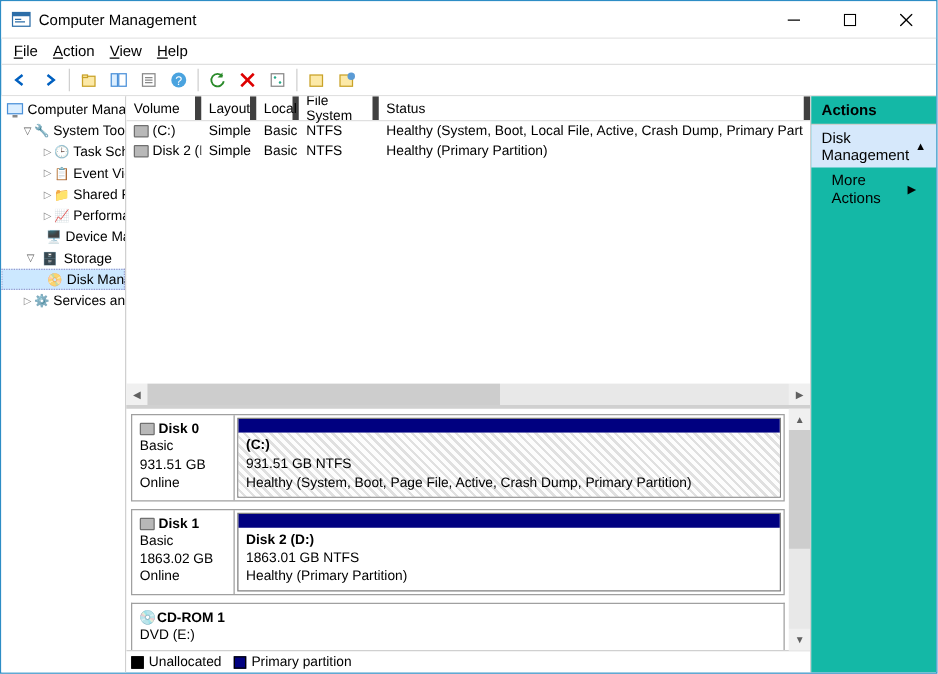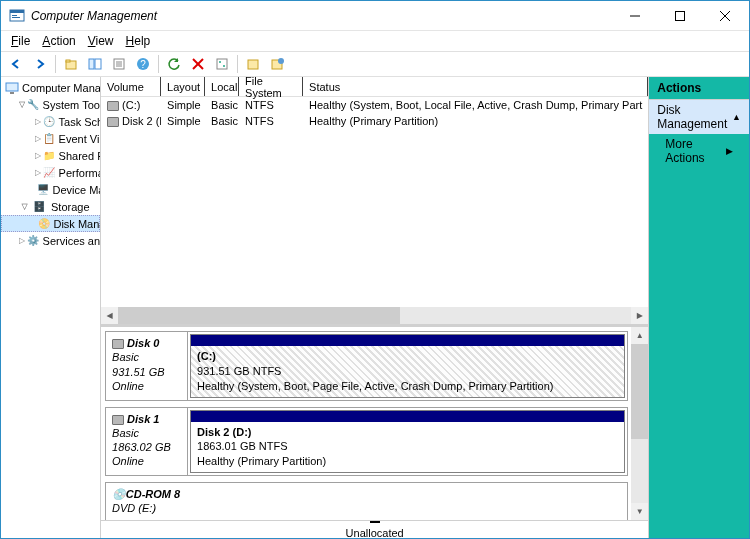--- a/index.html
+++ b/index.html
@@ -1,19 +1,19 @@
 <!DOCTYPE html>
 <html><head>
 <meta charset="utf-8">
 <style>
 * { box-sizing: border-box; margin: 0; padding: 0; }
 body { font-family: "Segoe UI", Tahoma, sans-serif; font-size: 11px; background: #fff; width: 750px; height: 539px; overflow: hidden; border: 1px solid #2d8dc5; }
 .titlebar { height: 30px; background: #fff; display: flex; align-items: center; padding: 0 2px 0 8px; border-bottom: 1px solid #e5e5e5; }
 .titlebar .icon-app { width: 16px; height: 16px; margin-right: 6px; display: inline-flex; align-items: center; justify-content: center; }
-.titlebar .title { flex: 1; font-size: 12px; color: #000; font-style: italic; }
+.titlebar .title { flex: 1; font-size: 12px; color: #000; }
 .winbtn { width: 45px; height: 28px; display: flex; align-items: center; justify-content: center; font-family: Arial; cursor: default; }
 
 .menubar { height: 20px; display: flex; align-items: center; padding: 0 4px; font-size: 12px; }
 .menubar span { padding: 2px 6px; cursor: default; }
 .menubar span u { text-decoration: underline; }
 
 .toolbar { height: 26px; border-top: 1px solid #e0e0e0; border-bottom: 1px solid #e0e0e0; display: flex; align-items: center; padding: 0 4px; gap: 2px; }
 .tbtn { width: 22px; height: 22px; display: flex; align-items: center; justify-content: center; border: 1px solid transparent; }
 .sep { width: 1px; height: 18px; background: #d0d0d0; margin: 0 2px; }
 
@@ -26,44 +26,44 @@
 .tree-item.l3 { padding-left: 34px; }
 .tree-item.selected { background: #cce8ff; border: 1px dotted #99c; }
 .twist { width: 11px; height: 11px; margin-right: 2px; display: inline-flex; align-items: center; justify-content: center; color: #666; font-size: 9px; }
 .twist-r::before{content:"▷";color:#888;font-size:8px;}
 .twist-d::before{content:"▽";color:#555;font-size:8px;}
 .ticon { width: 16px; height: 16px; margin-right: 3px; display: inline-flex; align-items: center; justify-content: center; font-size: 10px; }
 
 .center { flex: 1; display: flex; flex-direction: column; border-right: 1px solid #d0d0d0; }
 .vol-list { flex: 1; min-height: 200px; display: flex; flex-direction: column; overflow: hidden; }
 .vol-head { display: flex; height: 20px; border-bottom: 1px solid #e0e0e0; background: #fff; }
-.vh { border-right: 1px solid #404040; padding: 2px 6px; font-size: 11px; display: flex; align-items: center; }
+.vh { border-right: 5px solid #404040; padding: 2px 6px; font-size: 11px; display: flex; align-items: center; }
 .vol-rows { flex: 1; overflow: hidden; }
 .vol-row { display: flex; height: 16px; align-items: center; }
 .vc { padding: 0 6px; font-size: 11px; white-space: nowrap; overflow: hidden; }
 .hscroll { height: 17px; background: #f0f0f0; display: flex; align-items: center; }
 .hscroll .arrow { width: 17px; height: 17px; background: #f0f0f0; display: flex; align-items:center; justify-content:center; font-size:8px; color:#606060;}
 .hscroll .track { flex: 1; background: #e8e8e8; height: 17px; position:relative;}
 .hscroll .thumb {position:absolute; left:0; width:55%; height:100%; background:#cdcdcd;}
 
 .disk-panel { height: 214px; border-top: 3px solid #d0d0d0; overflow: hidden; position: relative; }
 .disk-scroll { overflow-y: auto; overflow-x: hidden; height: calc(100% - 18px); padding: 4px 20px 4px 4px; }
 .disk-row { display: flex; border: 1px solid #a0a0a0; margin-bottom: 6px; min-height: 62px; }
-.disk-label { width: 82px; padding: 4px 6px; border-right: 1px solid #a0a0a0; font-size: 11px; line-height: 1.3; font-style: italic; }
+.disk-label { width: 82px; padding: 4px 6px; border-right: 1px solid #a0a0a0; font-size: 11px; line-height: 1.3; }
 .disk-label b { font-weight: bold; }
 .disk-vol { flex: 1; border: 1px solid #808080; margin: 2px; }
 .disk-vol .stripe { height: 11px; background: #000080; }
 .disk-vol .body2 { padding: 3px 6px; font-size: 11px; line-height: 1.35; }
 .hatched .body2 { background: repeating-linear-gradient(45deg, #fdfdfd, #fdfdfd 3px, #e0e0e0 3px, #e0e0e0 5px); }
 .vscroll{position:absolute;right:0;top:0;bottom:18px;width:17px;background:#f0f0f0;display:flex;flex-direction:column;}
 .vscroll .arrow{height:17px;display:flex;align-items:center;justify-content:center;font-size:8px;color:#606060;}
 .vscroll .track{flex:1;background:#e8e8e8;position:relative;}
 .vscroll .thumb{position:absolute;top:0;height:60%;width:100%;background:#cdcdcd;}
 
-.legend { height: 18px; border-top: 1px solid #d0d0d0; display: flex; align-items: center; padding: 0 4px; gap: 4px; font-size: 11px; background:#fff;flex-direction:column;}
+.legend { height: 18px; border-top: 1px solid #d0d0d0; display: flex; align-items: center; padding: 0 4px; gap: 4px; font-size: 11px; background:#fff;}
 .lg-sq { width: 10px; height: 10px; display: inline-block; border: 1px solid #000; }
 
 .actions { width: 145px; background: #14b8a6; font-size: 12px; }
 .actions .hdr { padding: 4px 8px; font-weight: bold; border-bottom: 1px solid #d0d0d0; }
 .actions .sel { padding: 3px 8px; background: #d6e8fb; display:flex; justify-content:space-between; align-items:center;}
 .actions .more { padding: 3px 16px; display:flex; justify-content:flex-end; align-items:center;}
 
 .c-vol{width:60px;} .c-lay{width:44px;} .c-typ{width:34px;} .c-fs{width:64px;} .c-stat{flex:1;}
 .drvicon{display:inline-block;width:12px;height:10px;background:#b8b8b8;border:1px solid #707070;border-radius:1px;margin-right:3px;vertical-align:middle;}
 </style>
@@ -298,21 +298,21 @@
             <div class="stripe"></div>
             <div class="body2">
               <b>Disk 2  (D:)</b><br>
               <span>1863.01 GB NTFS</span><br>
               <span>Healthy (Primary Partition)</span>
             </div>
           </div>
         </div>
         <div class="disk-row" style="min-height:48px;border-bottom:none;">
           <div class="disk-label" style="border-right:none;">
-            <span style="font-size:11px;">💿</span><b>CD-ROM 8</b><br>
+            <span style="font-size:11px;">💿</span><b>CD-ROM 1</b><br>
             <span>DVD (E:)</span><br><br>
             
           </div>
         </div>
       </div>
       <div class="vscroll">
         <div class="arrow">▲</div>
         <div class="track">
             <div class="thumb"></div>
           </div>

